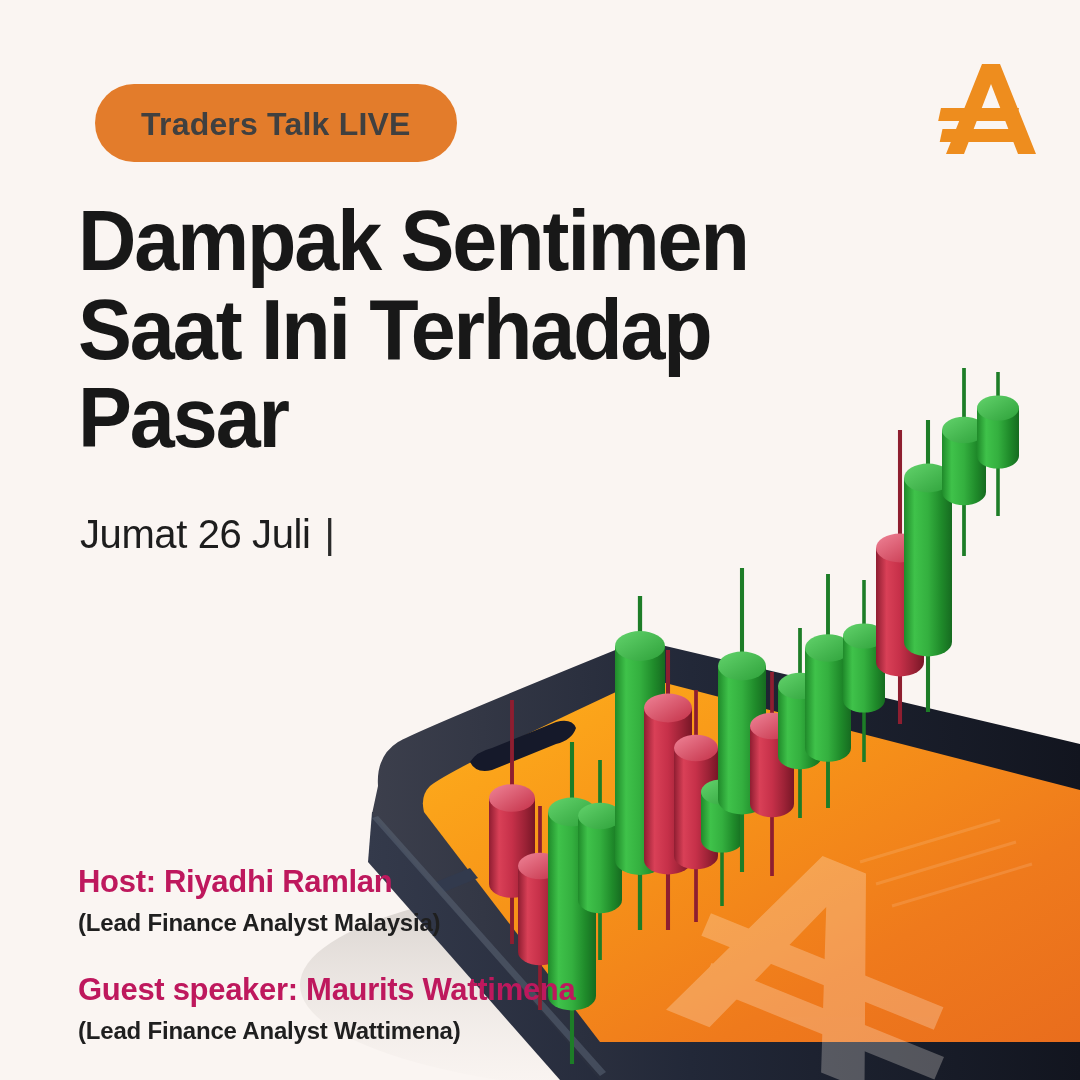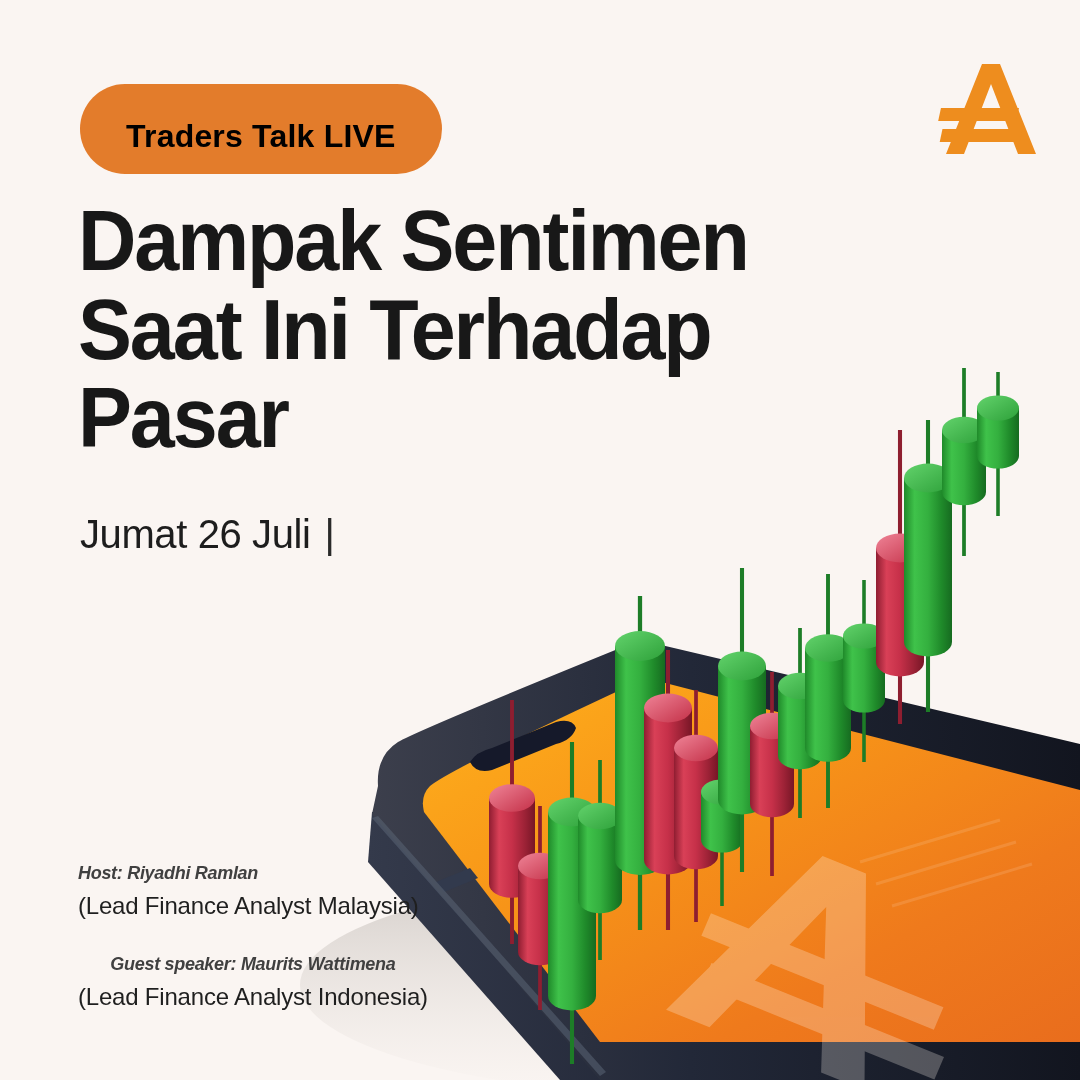--- a/index.html
+++ b/index.html
@@ -18,25 +18,25 @@
   }
 
   
   #artwork { position:absolute; inset:0; z-index:1; }
 
   
   #content { position:absolute; inset:0; z-index:4; }
 
   
   .badge {
-    position:absolute; left:80px; top:84px;
-    padding:36px 46px 22px;
+    position:absolute; left:95px; top:84px;
+    padding:24px 46px 22px;
     background:#e37c2b;
     border-radius:999px;
-    color:#000000;
+    color:#404040;
     font-size:32px; font-weight:bold;
     letter-spacing:.2px;
     line-height:1;
     white-space:nowrap;
   }
 
   
   .logo { position:absolute; right:32px; top:56px; width:110px; height:104px; }
 
   
@@ -61,27 +61,27 @@
     font-weight:normal;
     letter-spacing:-.4px;
     white-space:nowrap;
     display:flex; gap:14px;
   }
   .dateline .sep { color:#2a2a2a; font-weight:300; }
 
   
   .credits { position:absolute; left:78px; top:862px; }
   .credit-block { margin-bottom:30px; }
-  .credit-block:last-child { margin-bottom:0;text-align:center; }
+  .credit-block:last-child { margin-bottom:0; }
   .credit-name {
-    color:#404040; font-size:18px; font-weight:bold;
-    letter-spacing:-.3px; line-height:1.3; white-space:nowrap;font-style:italic;
+    color:#be185d; font-size:31px; font-weight:bold;
+    letter-spacing:-.3px; line-height:1.3; white-space:nowrap;
   }
   .credit-role {
-    color:#1f1f1f; font-size:24px; font-weight:normal;
+    color:#1f1f1f; font-size:24px; font-weight:bold;
     letter-spacing:-.2px; line-height:1.35; white-space:nowrap;
     margin-top:5px;
   }
 </style>
 </head>
 <body>
 
 <div id="poster">
 
   <svg id="artwork" viewBox="0 0 1080 1080" width="1080" height="1080" aria-hidden="true">
@@ -295,18 +295,18 @@
       <span class="sep">|</span>
     </div>
 
     <div class="credits">
       <div class="credit-block">
         <div class="credit-name">Host: Riyadhi Ramlan</div>
         <div class="credit-role">(Lead Finance Analyst Malaysia)</div>
       </div>
       <div class="credit-block">
         <div class="credit-name">Guest speaker: Maurits Wattimena</div>
-        <div class="credit-role">(Lead Finance Analyst Indonesia)</div>
+        <div class="credit-role">(Lead Finance Analyst Wattimena)</div>
       </div>
     </div>
 
   </div>
 </div>
 
 </body></html>

